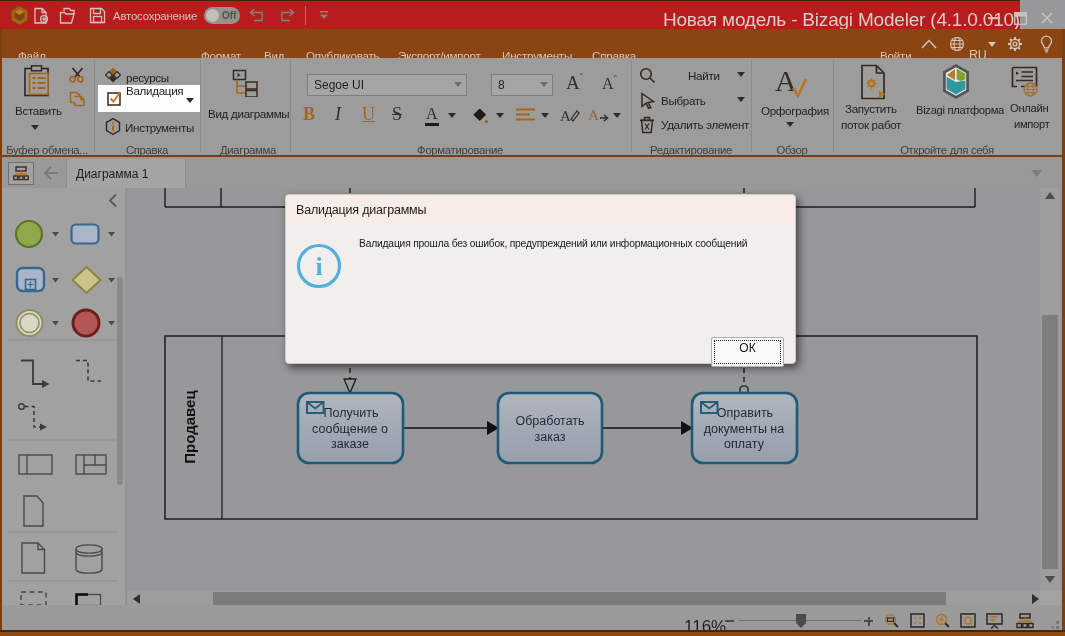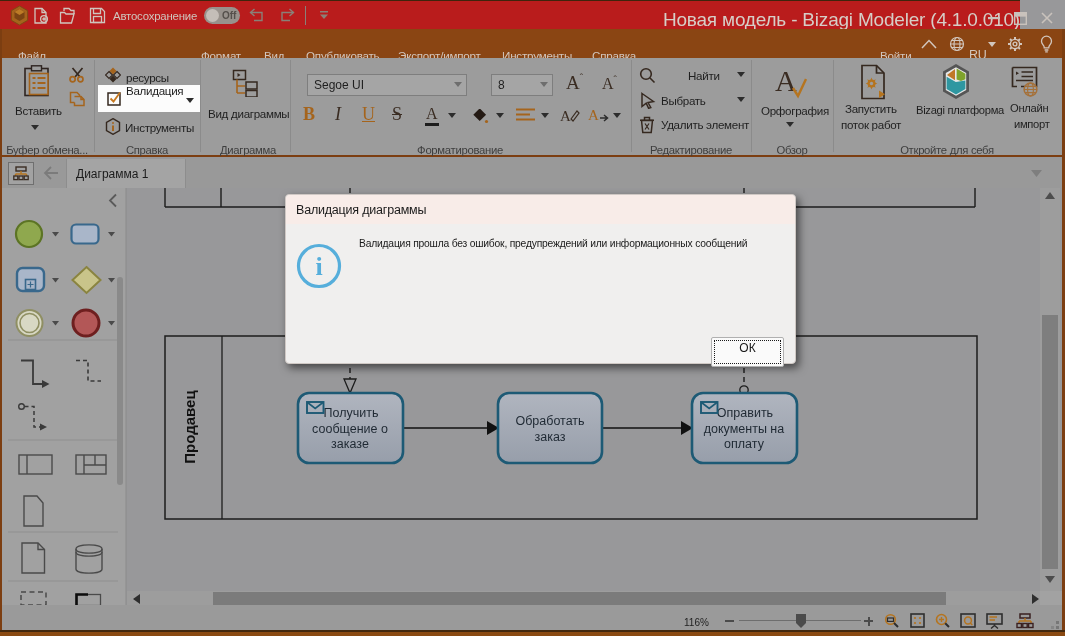--- a/index.html
+++ b/index.html
@@ -419,21 +419,21 @@
     <svg style="position:absolute;left:6px;top:3px" width="7" height="10" viewBox="0 0 7 10">
       <path d="M7 0 V10 L0 5 Z" fill="#2e2e2e"></path>
     </svg>
     <div style="position:absolute;left:86px;top:1px;width:733px;height:13px;background:#7b7b7b"></div>
     <svg style="position:absolute;left:905px;top:3px" width="7" height="10" viewBox="0 0 7 10">
       <path d="M0 0 V10 L7 5 Z" fill="#2e2e2e"></path>
     </svg>
   </div>
   <div class="abs" style="left:1040px;top:591px;width:22px;height:15px;background:#a2a2a2"></div>
   <div class="abs" id="statusbar">
-    <span style="position:absolute;left:684px;top:12px;font-size:10px;color:#1f1f1f">116%</span>
+    <span style="position:absolute;left:684px;top:12px;font-size:17px;color:#1f1f1f">116%</span>
     <div style="position:absolute;left:725px;top:15px;width:9px;height:2px;background:#4b4b4b"></div>
     <div style="position:absolute;left:739px;top:15px;width:122px;height:1px;background:#6e6e6e"></div>
     <svg style="position:absolute;left:796px;top:9px" width="10" height="14" viewBox="0 0 10 14">
       <path d="M0 0 H10 V9 L5 14 L0 9 Z" fill="#4b4b4b"></path>
     </svg>
     <div style="position:absolute;left:864px;top:15px;width:9px;height:2px;background:#4b4b4b"></div>
     <div style="position:absolute;left:864px;top:11.5px;width:2px;height:9px;background:#4b4b4b;margin-left:3.5px"></div>
     <svg style="position:absolute;left:884px;top:8px" width="15" height="15" viewBox="0 0 15 15">
       <circle cx="6.5" cy="6.5" r="4.8" fill="none" stroke="#b5741f" stroke-width="1.6"></circle>
       <path d="M10 10 L14 14" stroke="#2e2e2e" stroke-width="2"></path>

